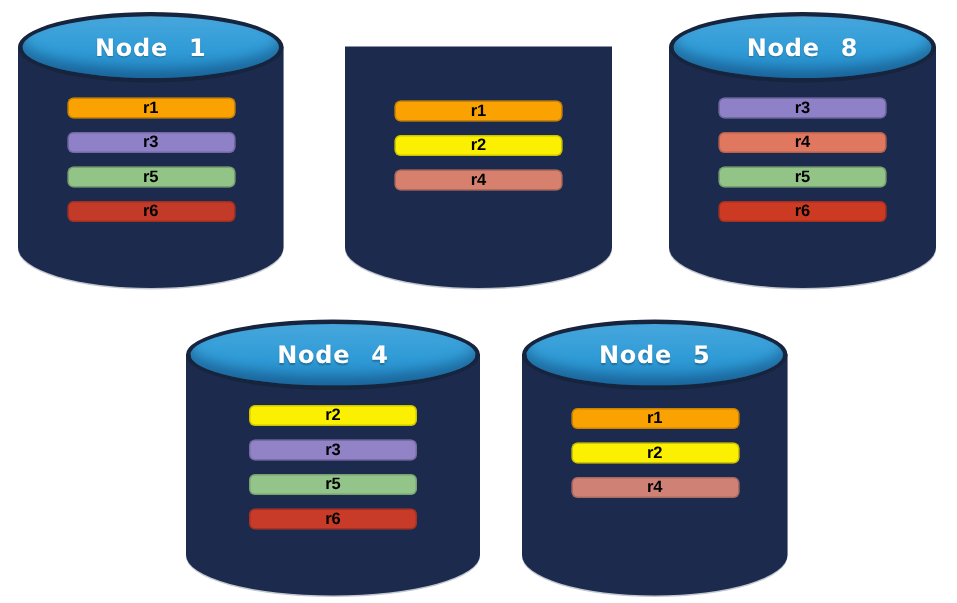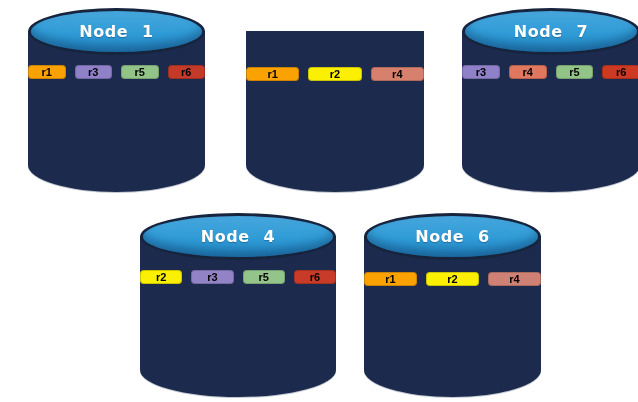--- a/index.html
+++ b/index.html
@@ -4,21 +4,21 @@
 <style>
   html, body { margin: 0; padding: 0; background: #ffffff; }
   .canvas {
     position: relative;
     width: 638px;
     height: 402px;
     background: #ffffff;
     overflow: hidden;
     font-family: "Liberation Sans", sans-serif;
   }
-  .node { position: absolute; margin-left: 16px; }
+  .node { position: absolute; }
   .pos-1 { left: 12px;  top: 8px;   width: 177px; height: 184px; }
   .pos-2 { left: 230px; top: 8px;   width: 178px; height: 184px; }
   .pos-3 { left: 446px; top: 8px;   width: 178px; height: 184px; }
   .pos-4 { left: 124px; top: 213px; width: 196px; height: 184px; }
   .pos-5 { left: 348px; top: 213px; width: 177px; height: 184px; }
 
   .cyl-body {
     position: absolute; left: 0; right: 0; top: 23px; bottom: 0;
     border-radius: 0 0 50% 50% / 0 0 27px 27px;
     box-shadow: 0 1px 0 rgba(120,130,150,0.45);
@@ -38,21 +38,21 @@
     font-family: "DejaVu Sans", sans-serif;
     font-weight: bold;
     font-size: 16px;
     letter-spacing: 0.5px;
     word-spacing: 8px;
     text-shadow: 0 1px 1px rgba(0,0,0,0.25);
     white-space: nowrap;
   }
   .bars {
     position: absolute; left: 0; right: 0; top: 57px;
-    display: flex; flex-direction: row; align-items: center;
+    display: flex; flex-direction: column; align-items: center;
     gap: 9px;
     z-index: 3;
   }
   .node.three .bars { top: 59px; }
   .bar {
     width: 112px; height: 14px;
     border-radius: 4px;
     display: flex; align-items: center; justify-content: center;
     box-shadow: inset 0 0 0 1px rgba(0,0,0,0.18);
   }
@@ -101,21 +101,21 @@
       </div>
       <div class="bar" style="background: rgb(216, 128, 110);">
         <span class="bar-label">r4</span>
       </div>
     </div>
   </div>
 
   <div class="node pos-3 four">
     <div class="cyl-body" style="background: rgb(28, 43, 77);"></div>
     <div class="cyl-top">
-      <span class="node-title">Node 7</span>
+      <span class="node-title">Node 8</span>
     </div>
     <div class="bars">
       <div class="bar" style="background: rgb(143, 129, 199);">
         <span class="bar-label">r3</span>
       </div>
       <div class="bar" style="background: rgb(224, 119, 95);">
         <span class="bar-label">r4</span>
       </div>
       <div class="bar" style="background: rgb(146, 196, 135);">
         <span class="bar-label">r5</span>
@@ -143,21 +143,21 @@
       </div>
       <div class="bar" style="background: rgb(200, 59, 40);">
         <span class="bar-label">r6</span>
       </div>
     </div>
   </div>
 
   <div class="node pos-5 three">
     <div class="cyl-body" style="background: rgb(28, 43, 77);"></div>
     <div class="cyl-top">
-      <span class="node-title">Node 6</span>
+      <span class="node-title">Node 5</span>
     </div>
     <div class="bars">
       <div class="bar" style="background: rgb(249, 162, 1);">
         <span class="bar-label">r1</span>
       </div>
       <div class="bar" style="background: rgb(251, 240, 1);">
         <span class="bar-label">r2</span>
       </div>
       <div class="bar" style="background: rgb(206, 129, 116);">
         <span class="bar-label">r4</span>

